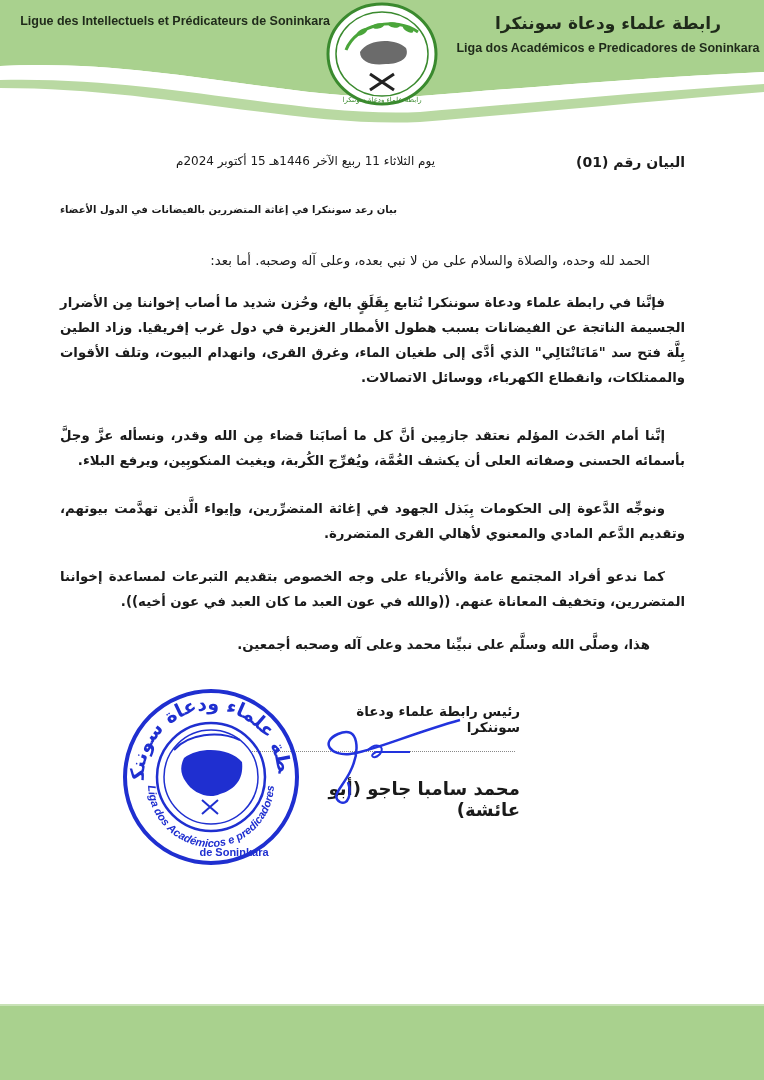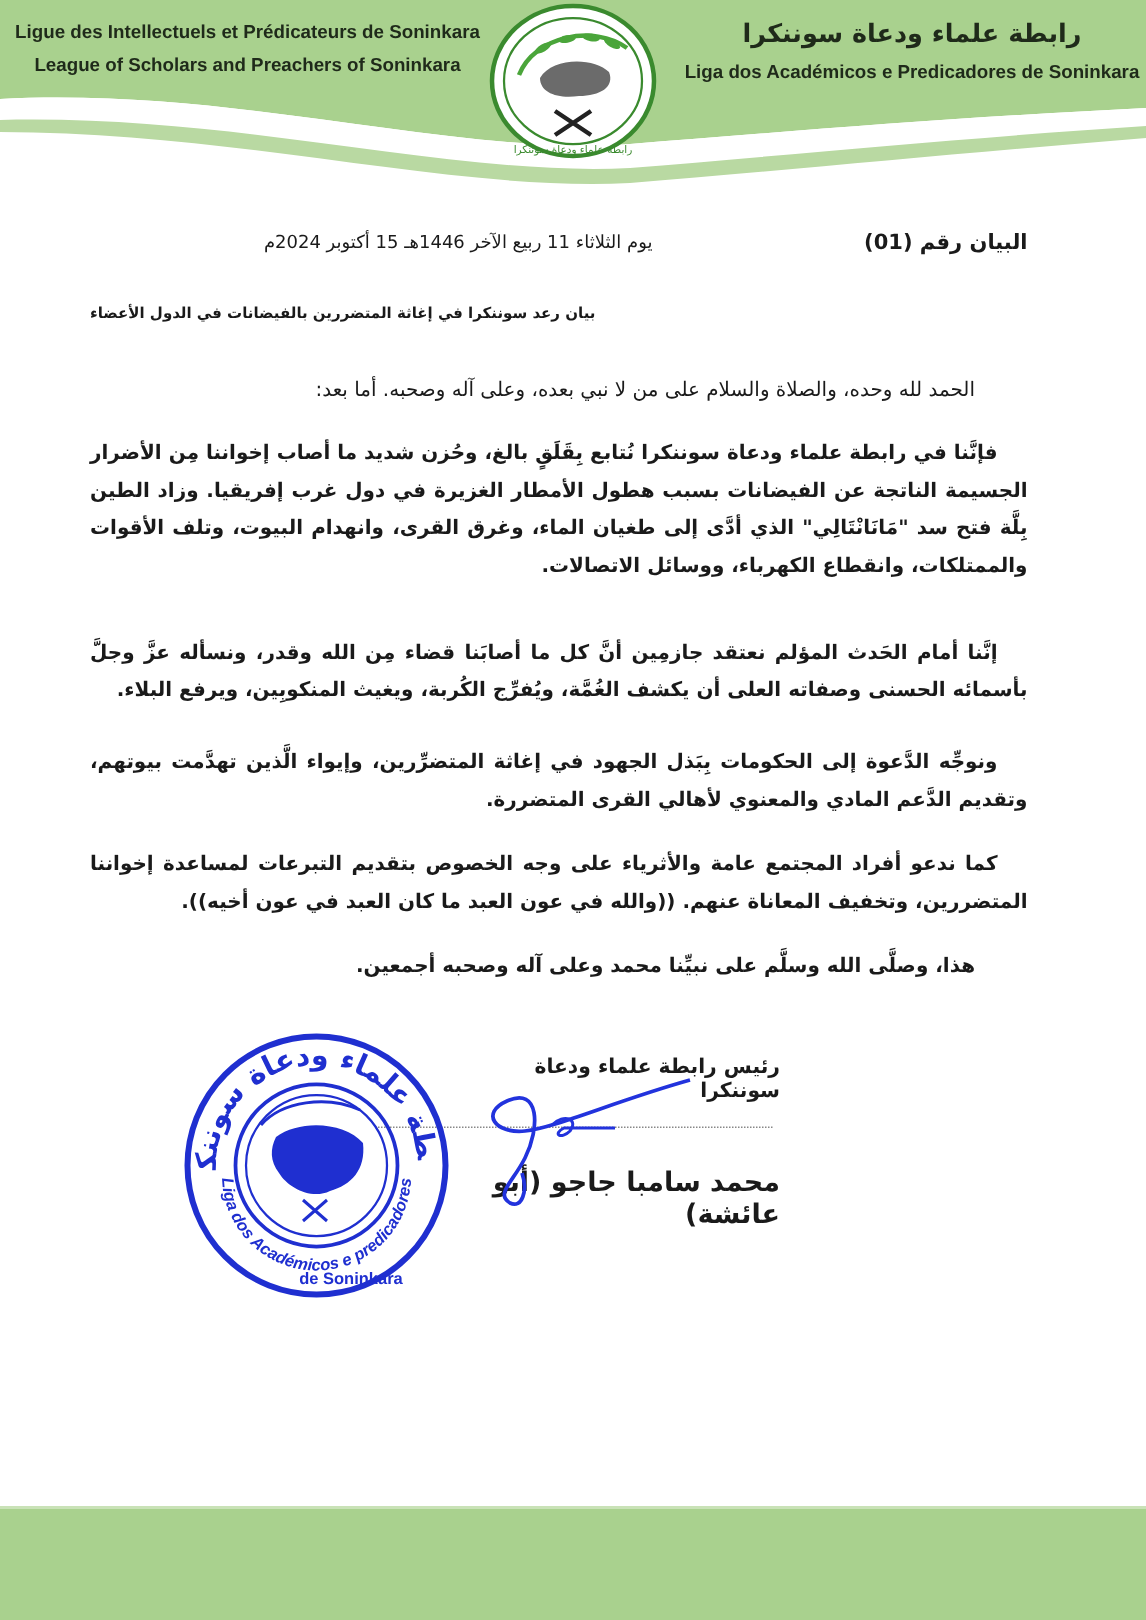--- a/index.html
+++ b/index.html
@@ -6,21 +6,21 @@
   body {
     width: 764px; height: 1080px; position: relative; overflow: hidden;
     background: #ffffff;
     font-family: "DejaVu Sans", sans-serif;
     color: #1a1a1a;
   }
   
   .header { position: absolute; left: 0; top: 0; width: 764px; height: 135px; }
   .header svg.wave { position: absolute; left: 0; top: 0; }
   .hdr-left {
-    position: absolute; left: 0; top: 10px; width: 330px; text-align: center;
+    position: absolute; left: 0; top: 10px; width: 330px; text-align: right;
     font-family: "Liberation Sans", sans-serif; font-weight: bold; color: #1f2a1a;
   }
   .hdr-left .l1 { font-size: 12.5px; line-height: 22px; }
   .hdr-left .l2 { font-size: 12.5px; line-height: 22px; }
   .hdr-right {
     position: absolute; left: 452px; top: 8px; width: 312px; text-align: center;
     font-weight: bold; color: #1f2a1a;
   }
   .hdr-right .ar { font-family: "DejaVu Sans", sans-serif; font-size: 17px; line-height: 30px; direction: rtl; }
   .hdr-right .pt { font-family: "Liberation Sans", sans-serif; font-size: 12.5px; line-height: 20px; }
@@ -60,21 +60,20 @@
 
 <div class="header">
   <svg class="wave" width="764" height="135" viewBox="0 0 764 135">
     <path d="M0,0 H764 V72 C640,78 520,88 420,96 C300,104 160,58 0,66 Z" fill="#a9d18e"></path>
     <path d="M0,66 C160,58 300,104 420,96 C520,88 640,78 764,72 V84 C640,92 520,104 420,112 C300,118 160,76 0,80 Z" fill="#ffffff"></path>
     <path d="M0,80 C160,76 300,118 420,112 C520,104 640,92 764,84 V92 C640,102 520,114 420,122 C300,128 160,88 0,88 Z" fill="#b9d9a2"></path>
   </svg>
 
   <div class="hdr-left">
     <div class="l1">Ligue des Intellectuels et Prédicateurs de Soninkara</div>
-    <div class="l2">League of Scholars and Preachers of Soninkara</div>
   </div>
 
   <svg class="logo" viewBox="0 0 112 108">
     <ellipse cx="56" cy="52" rx="54" ry="50" fill="#ffffff" stroke="#3a8a2e" stroke-width="3"></ellipse>
     <ellipse cx="56" cy="52" rx="46" ry="42" fill="none" stroke="#3a8a2e" stroke-width="1.5"></ellipse>
     <path d="M20,48 C30,22 70,14 92,30" fill="none" stroke="#4aa53a" stroke-width="3"></path>
     <ellipse cx="36" cy="30" rx="6" ry="2.5" fill="#4aa53a" transform="rotate(-30 36 30)"></ellipse>
     <ellipse cx="52" cy="24" rx="6" ry="2.5" fill="#4aa53a" transform="rotate(-10 52 24)"></ellipse>
     <ellipse cx="68" cy="23" rx="6" ry="2.5" fill="#4aa53a" transform="rotate(10 68 23)"></ellipse>
     <ellipse cx="82" cy="27" rx="6" ry="2.5" fill="#4aa53a" transform="rotate(30 82 27)"></ellipse>

